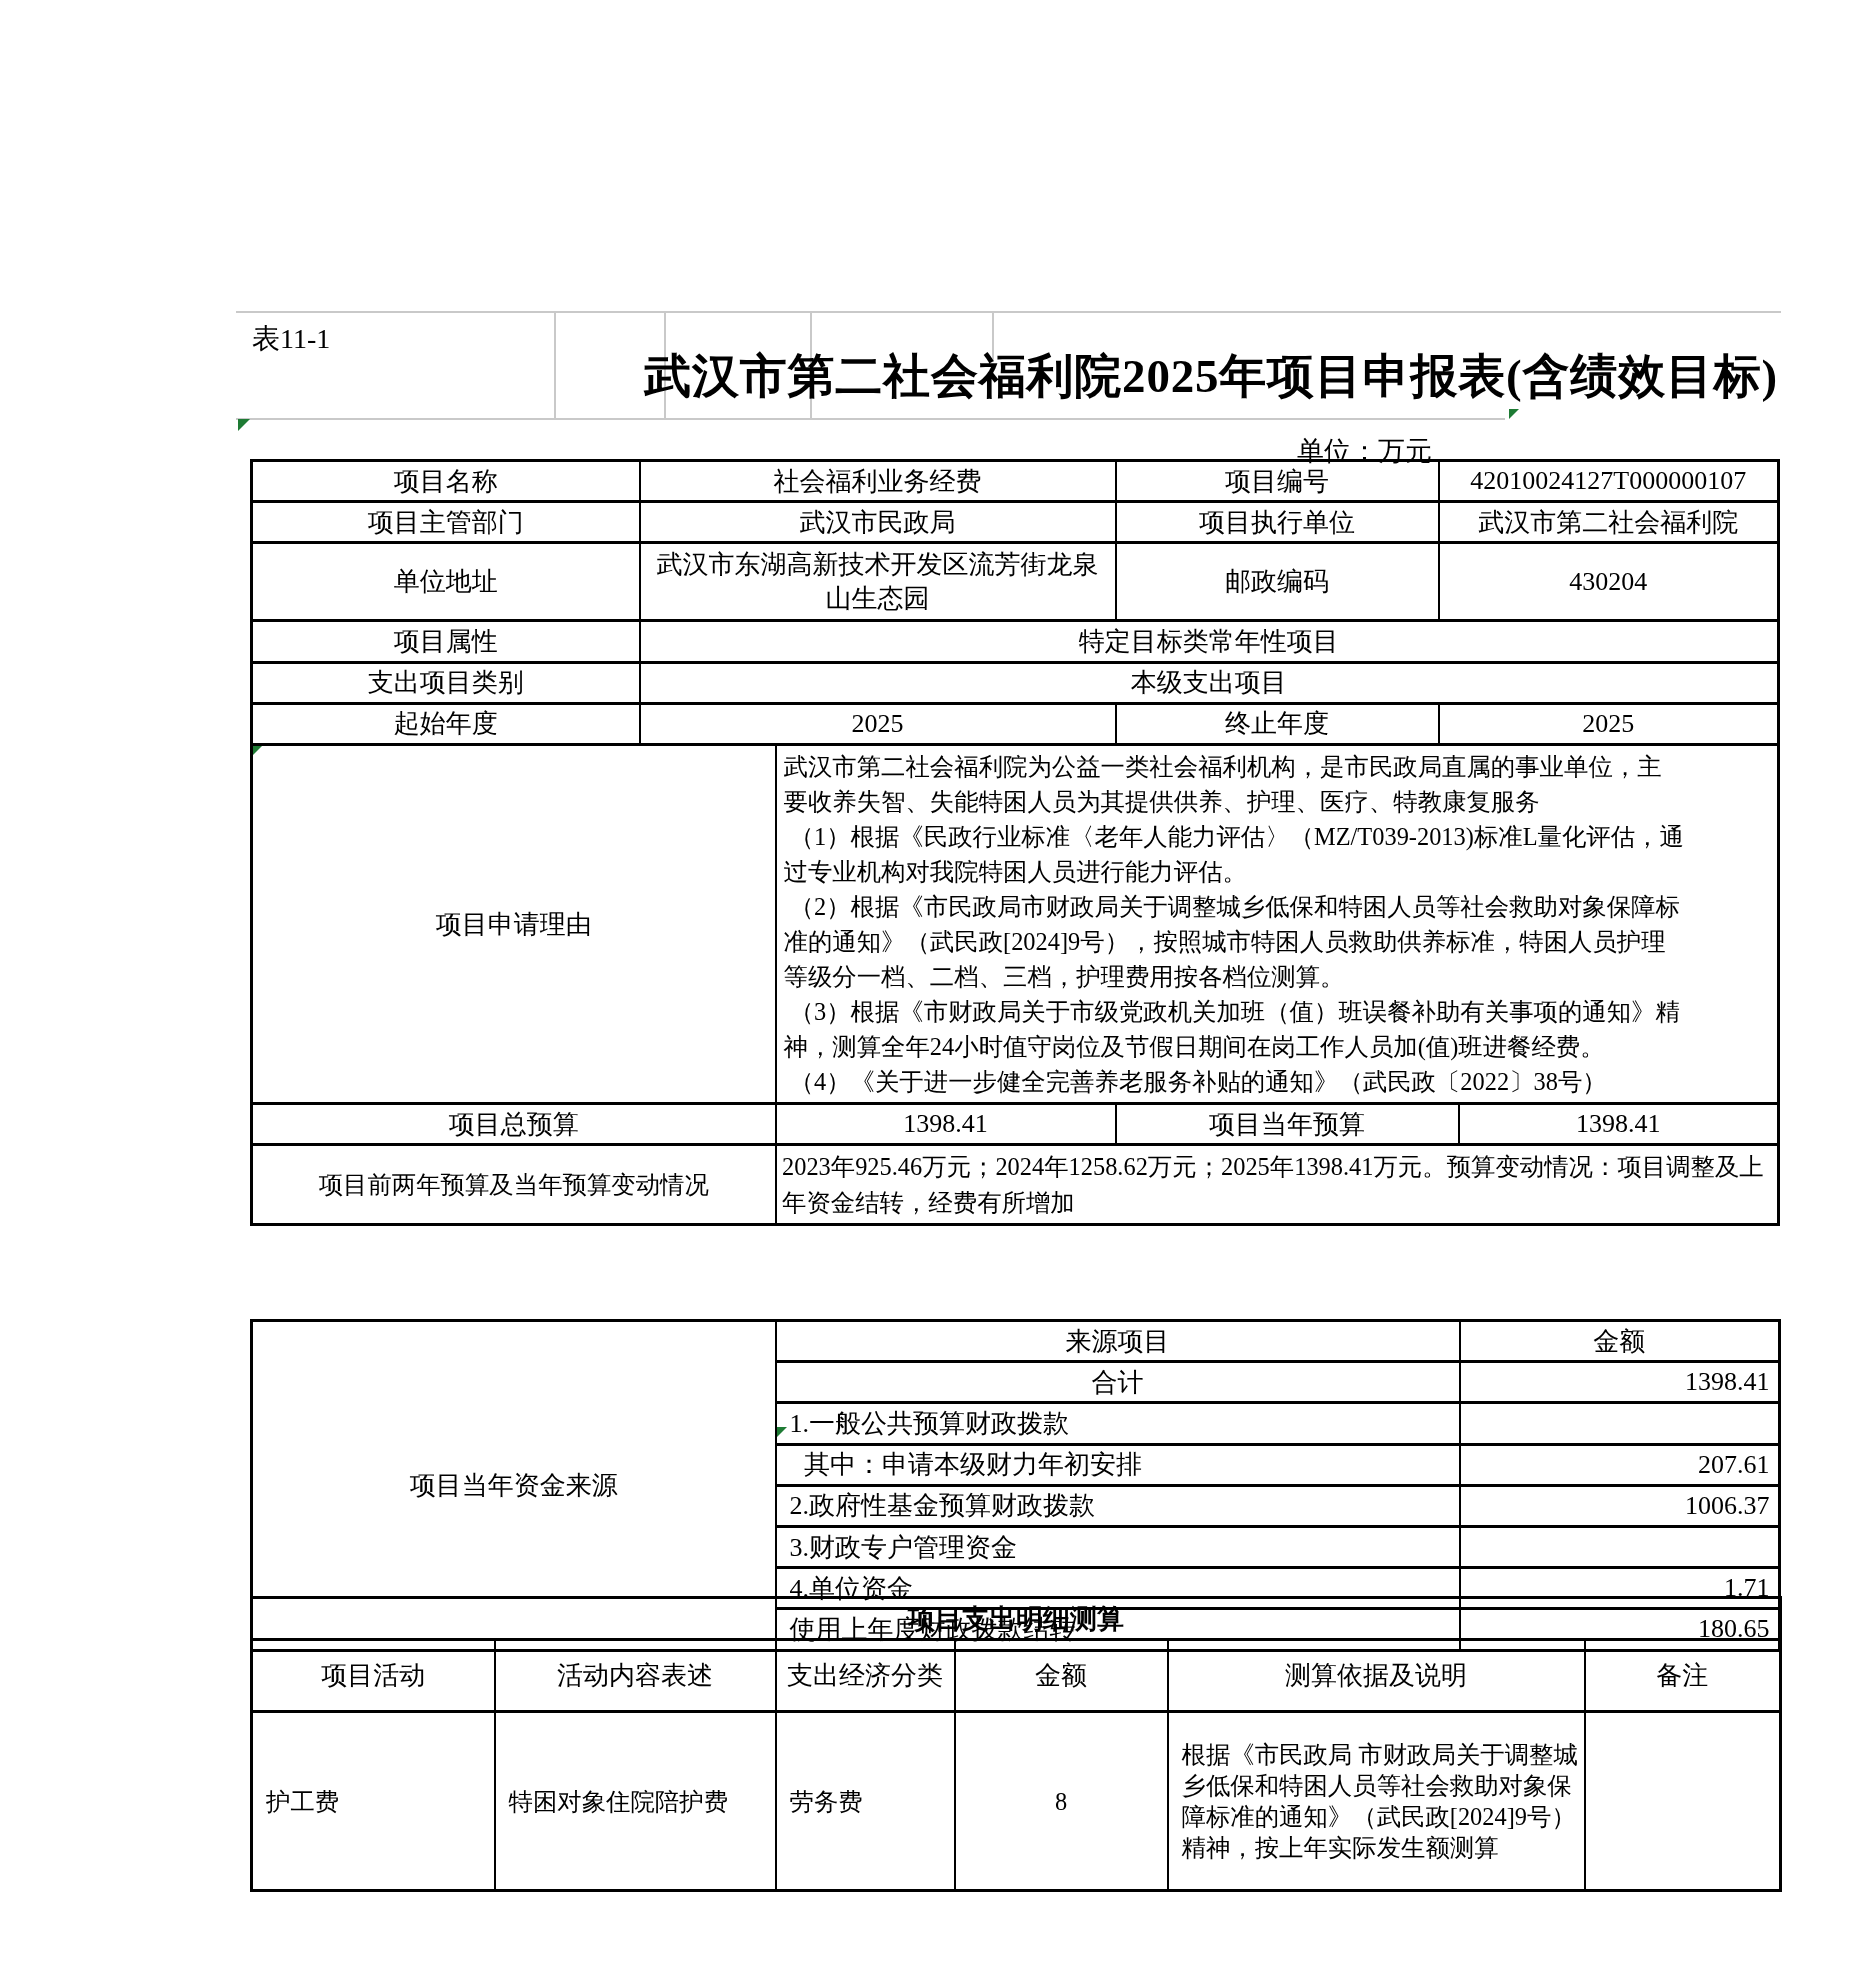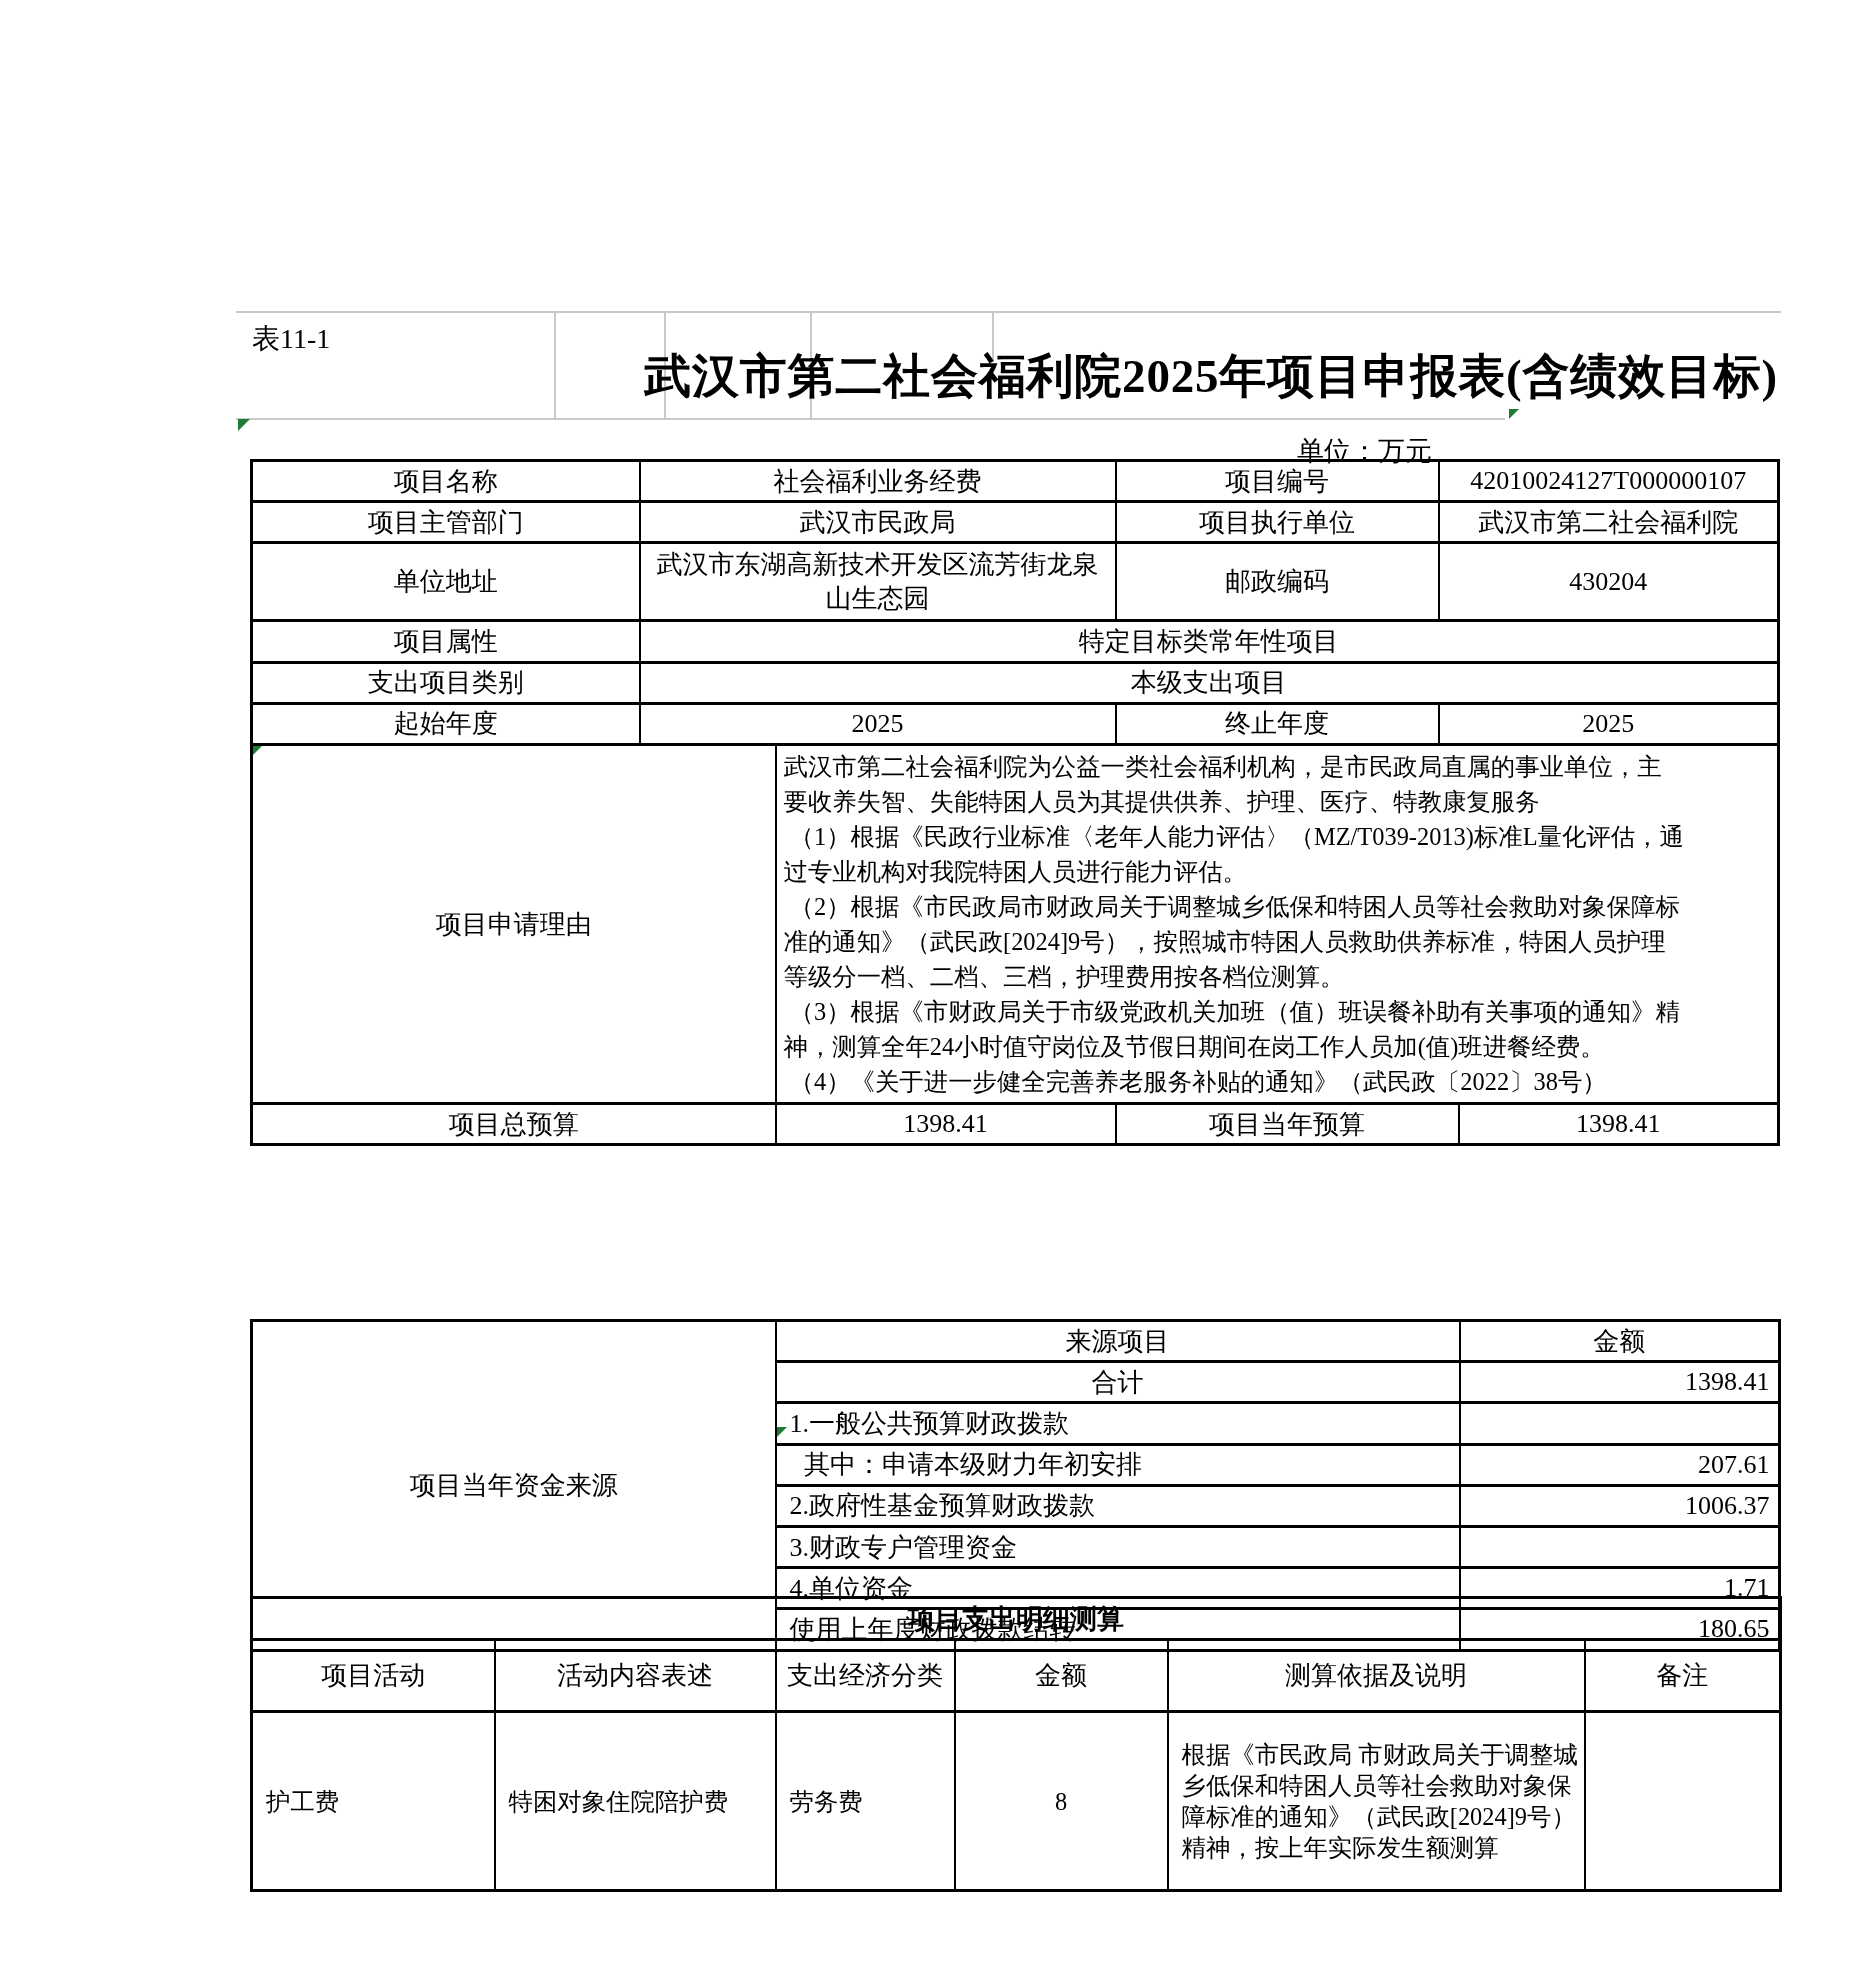--- a/index.html
+++ b/index.html
@@ -123,20 +123,24 @@
  （3）根据《市财政局关于市级党政机关加班（值）班误餐补助有关事项的通知》精
 神，测算全年24小时值守岗位及节假日期间在岗工作人员加(值)班进餐经费。
  （4）《关于进一步健全完善养老服务补贴的通知》（武民政〔2022〕38号）</td>
     </tr>
     <tr style="height:34px">
       <td colspan="2">项目总预算</td>
       <td>1398.41</td>
       <td colspan="2">项目当年预算</td>
       <td>1398.41</td>
     </tr>
+    <tr style="height:77px">
+      <td colspan="2" style="font-size:24.4px">项目前两年预算及当年预算变动情况</td>
+      <td colspan="4" class="hist">2023年925.46万元；2024年1258.62万元；2025年1398.41万元。预算变动情况：项目调整及上年资金结转，经费有所增加</td>
+    </tr>
   </tbody>
     </table>
 
   <table id="t-fund">
     <colgroup>
       <col style="width:524px">
         <col style="width:684px">
         <col style="width:320px">
     </colgroup>
     <tbody>

